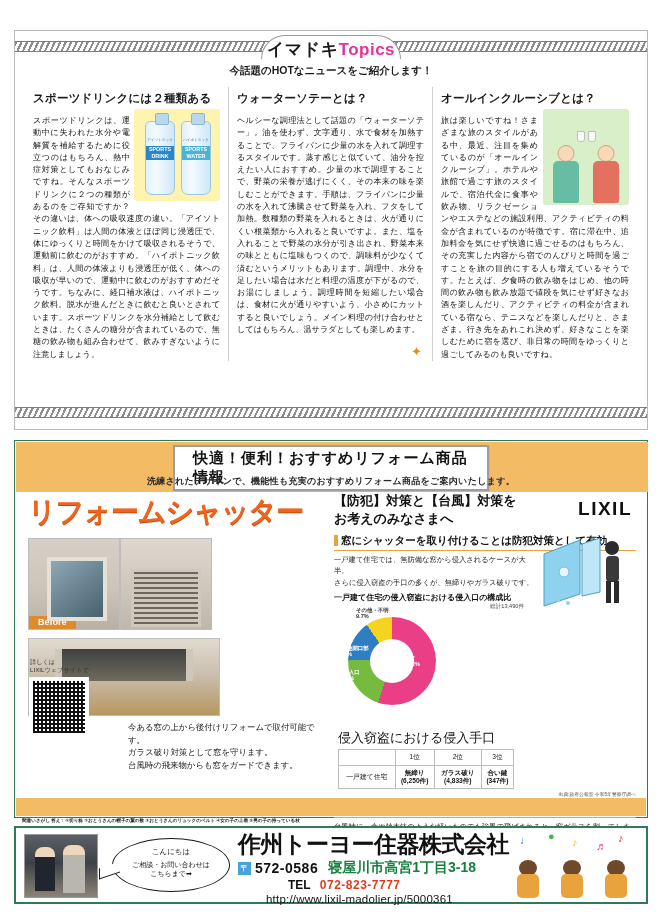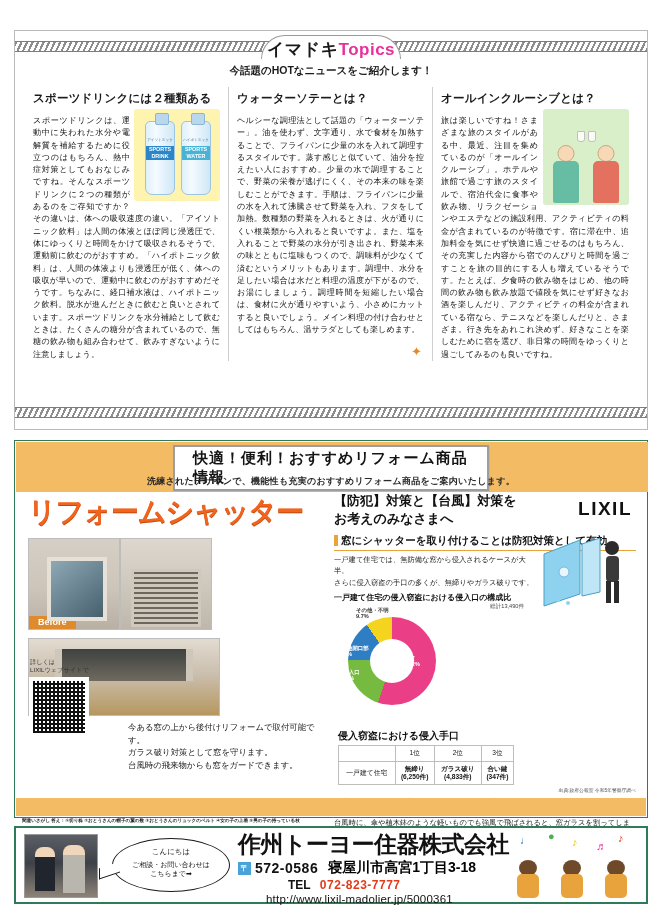--- a/index.html
+++ b/index.html
@@ -209,21 +209,21 @@
     border-radius: 50%; background: #fff;
   }
   .pl { position: absolute; font-size: 5.4px; font-weight: bold; line-height: 1.2; }
   .pl .pct { font-size: 5.6px; }
   .pl-win { left: 70px; top: 44px; color: #fff; text-align:center; }
   .pl-ent { left: 4px; top: 58px; color: #fff; }
   .pl-oth { left: 2px; top: 34px; color: #fff; }
   .pl-unk { left: 22px; top: -4px; color: #333; }
 
   .table-area { float: left; width: 176px; margin-left: 4px; padding-top: 18px; }
-  .tbl-cap { font-size: 10px; font-weight: bold; color: #111; margin-bottom: 2px; }
+  .tbl-cap { font-size: 13px; font-weight: normal; color: #111; margin-bottom: 2px; }
   table.crime { border-collapse: collapse; width: 100%; }
   table.crime th, table.crime td {
     border: 1px solid #bdbdbd; text-align: center; font-size: 6.6px;
     padding: 3px 1px; color: #141414;
   }
   table.crime th { font-weight: normal; height: 16px; }
   table.crime td.rowhead { font-size: 6.8px; }
   table.crime td.val { font-weight: bold; line-height: 1.25; }
   .src-note { clear: both; font-size: 4.8px; color: #555; text-align: right; padding-top: 2px; }
 
@@ -273,21 +273,21 @@
   .company { position: absolute; left: 222px; top: 4px; width: 350px; }
   .company-name {
     font-size: 23px; font-weight: bold; color: #111; letter-spacing: -.5px; line-height: 1.1;
   }
   .addr-row { display:flex; align-items:center; gap:4px; margin-top: 2px; }
   .zip-icon {
     width: 13px; height: 13px; background: #4aa3d8; color:#fff; font-size:8px;
     display:flex; align-items:center; justify-content:center; font-weight:bold;
   }
   .zip { font-size: 14px; font-weight: bold; color: #111; letter-spacing: .5px; }
-  .addr { font-size: 14px; font-weight: bold; color: #000000; margin-left: 6px; }
+  .addr { font-size: 14px; font-weight: bold; color: #15803d; margin-left: 6px; }
   .tel-row { margin-top: 1px; padding-left: 50px; font-size: 12px; font-weight: bold; }
   .tel-lbl { color: #111; }
   .tel-num { color: #e03c1c; margin-left: 6px; letter-spacing: .5px; }
   .url { margin-top: 1px; padding-left: 28px; font-size: 11.5px; color: #111; letter-spacing: .2px; }
 
   .music { position: absolute; right: 6px; top: 4px; width: 130px; height: 70px; }
   .note { position: absolute; font-size: 11px; }
   .bugman { position: absolute; bottom: 2px; width: 30px; height: 40px; }
   .bug-head{position:absolute;left:5px;top:0;width:18px;height:16px;border-radius:50%;background:#6f4a2a;}
   .bug-body{position:absolute;left:3px;top:14px;width:22px;height:24px;border-radius:5px;background:#e8a33c;}

